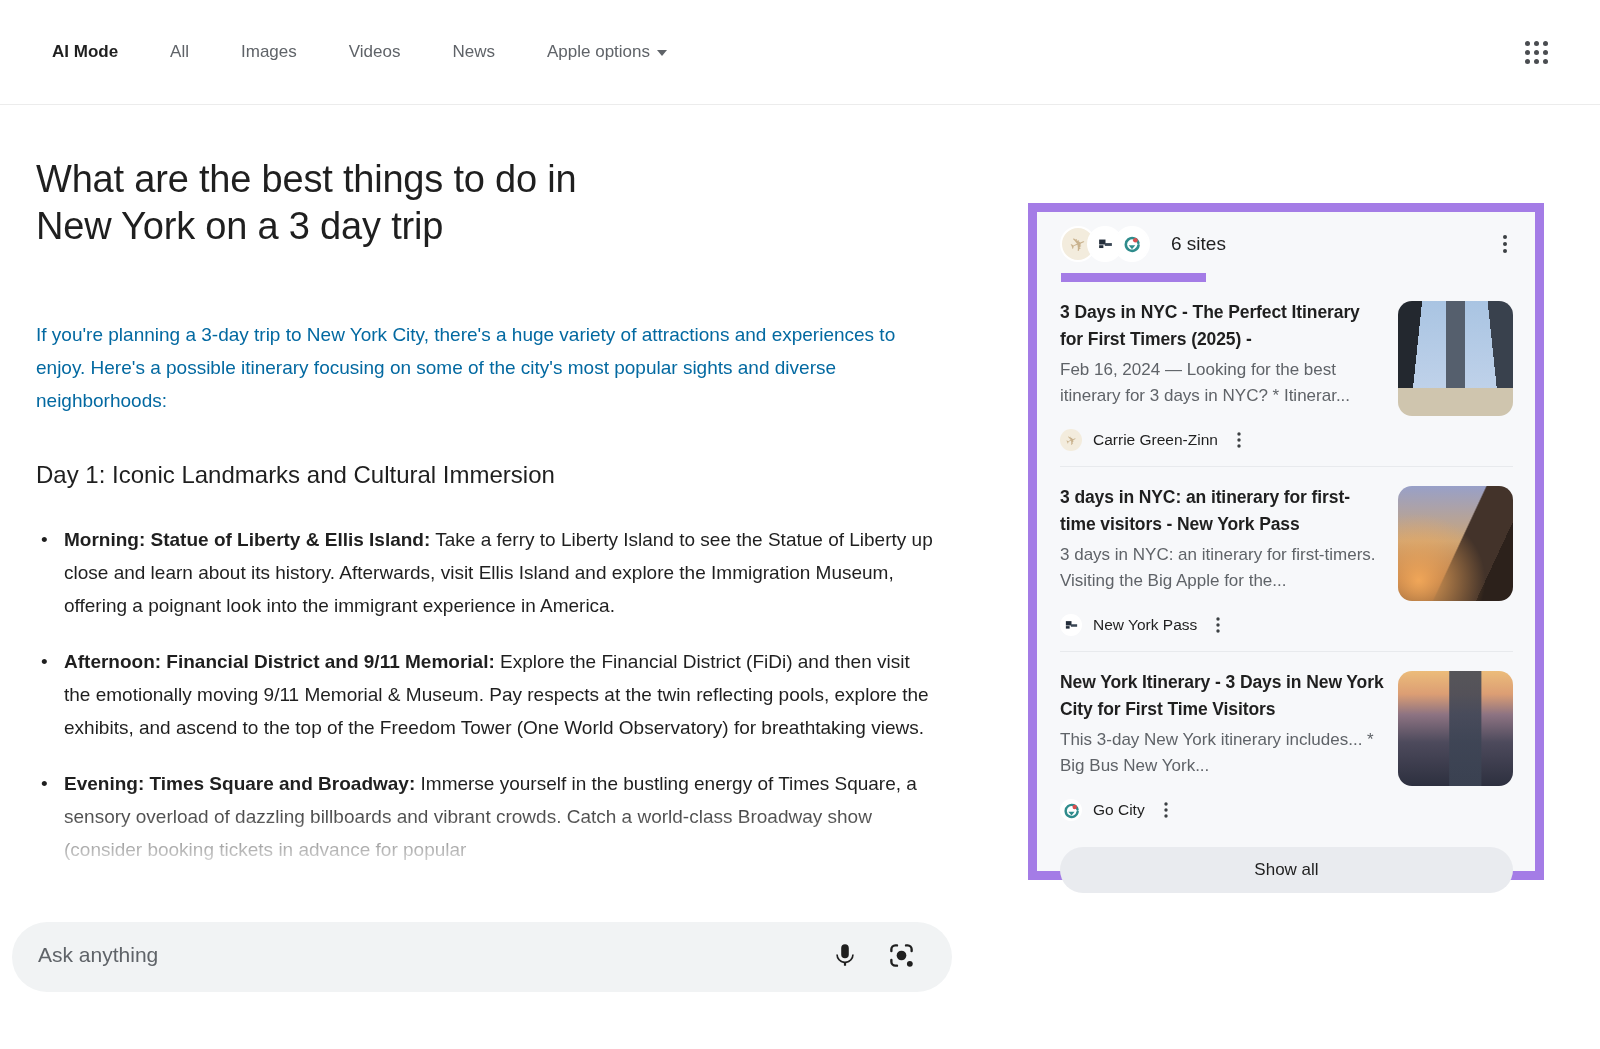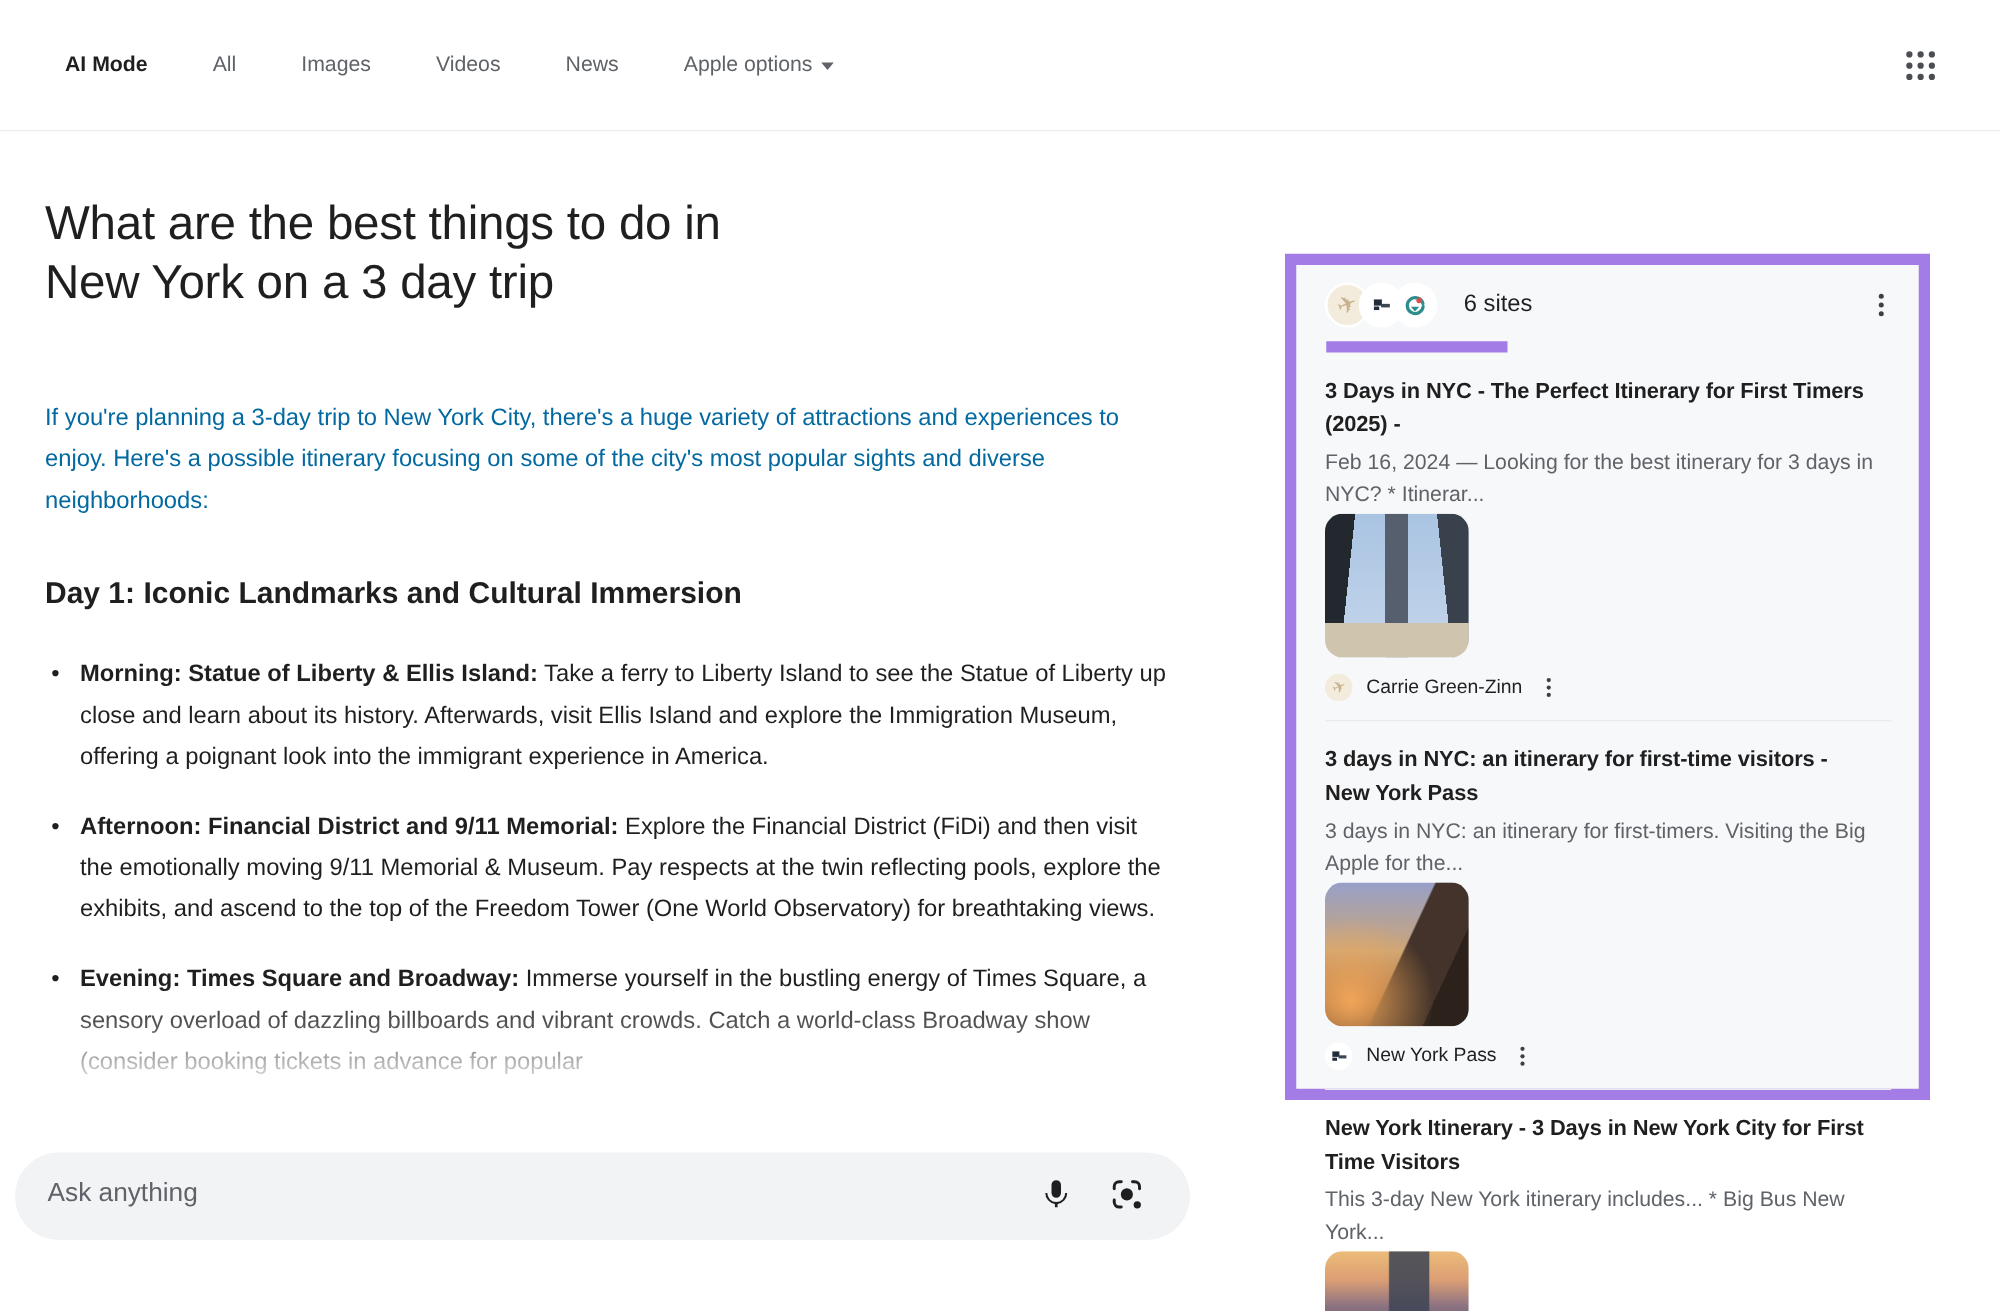--- a/index.html
+++ b/index.html
@@ -20,21 +20,21 @@
   .caret{display:inline-block;width:0;height:0;margin-left:7px;margin-top:2px;
     border-left:5px solid transparent;border-right:5px solid transparent;border-top:6px solid #5f6368;}
   .apps-btn{margin-left:auto;width:40px;height:40px;display:flex;align-items:center;justify-content:center;cursor:pointer;}
   .grid-dots{display:grid;grid-template-columns:repeat(3,5px);grid-template-rows:repeat(3,5px);gap:4px;}
   .grid-dots i{width:5px;height:5px;border-radius:50%;background:#4a4d51;}
 
   
   .main-col{position:absolute;left:36px;top:140px;width:930px;}
   .question{font-size:38px;line-height:47px;font-weight:400;letter-spacing:-0.2px;color:#1f1f1f;max-width:560px;margin:16px 0 0 0;}
   .intro{font-size:19px;line-height:33px;color:#0369a1;max-width:900px;margin-top:68px;}
-  .day-heading{font-size:24px;font-weight:bold;color:#1f1f1f;margin:44px 0 0 0;}
+  .day-heading{font-size:24px;font-weight:normal;color:#1f1f1f;margin:44px 0 0 0;}
   .bullets{list-style:none;margin:34px 0 0 0;padding:0 0 0 28px;}
   .bullets li{position:relative;font-size:19px;line-height:33px;max-width:872px;margin-bottom:23px;}
   .bullets li::before{content:"•";position:absolute;left:-23px;top:0;color:#1f1f1f;}
   .lead{font-weight:bold;}
   li.fade-out::after{
     content:"";position:absolute;left:-34px;right:-12px;top:22%;bottom:-14px;pointer-events:none;
     background:linear-gradient(180deg,rgba(255,255,255,0) 0%,rgba(255,255,255,0.25) 35%,rgba(255,255,255,0.7) 70%,#ffffff 100%);
   }
 
   
@@ -64,21 +64,21 @@
   .favicon.f3{z-index:3;margin-right:0;}
   .plane-glyph{font-size:19px;color:#c9b28e;transform:rotate(-22deg);line-height:1;font-family:"DejaVu Sans",sans-serif;}
   .plane-glyph.small{font-size:13px;}
   .sites-label{margin-left:21px;font-size:19px;color:#1f1f1f;}
   .dots3{display:flex;flex-direction:column;align-items:center;gap:3px;cursor:pointer;padding:4px;}
   .dots3 i{width:4px;height:4px;border-radius:50%;background:#3c4043;}
   .panel-menu{margin-left:auto;margin-right:2px;}
   .purple-bar{width:145px;height:9px;background:var(--accent,#a47ce6);margin:11px 0 0 1px;}
 
   .card{padding:17px 0 13px 0;}
-  .card-main{display:flex;flex-direction:column;}
+  .card-main{display:flex;}
   .card-text{flex:1;padding-right:14px;min-width:0;}
   .card-title{font-size:17.5px;line-height:27px;font-weight:bold;color:#1f1f1f;letter-spacing:-0.1px;cursor:pointer;}
   .card-snippet{font-size:17px;line-height:26px;color:#5f6368;margin-top:4px;}
   .card-thumb{width:115px;height:115px;border-radius:14px;flex-shrink:0;margin-top:2px;}
   .thumb-1{background:
     linear-gradient(180deg,rgba(0,0,0,0) 76%,#cfc5ae 76%),
     linear-gradient(96deg,#23282f 0 19%,rgba(0,0,0,0) 19%),
     linear-gradient(264deg,#39414d 0 20%,rgba(0,0,0,0) 20%),
     linear-gradient(90deg,rgba(0,0,0,0) 42%,#555f6d 42% 58%,rgba(0,0,0,0) 58%),
     linear-gradient(180deg,#a9c4e2 0%,#c6d6ec 100%);}

